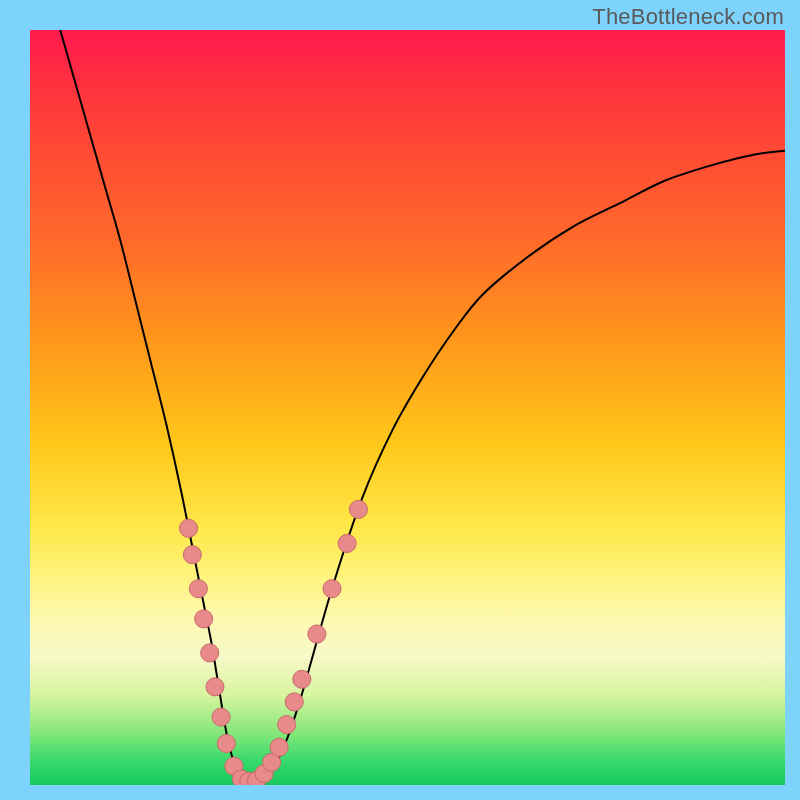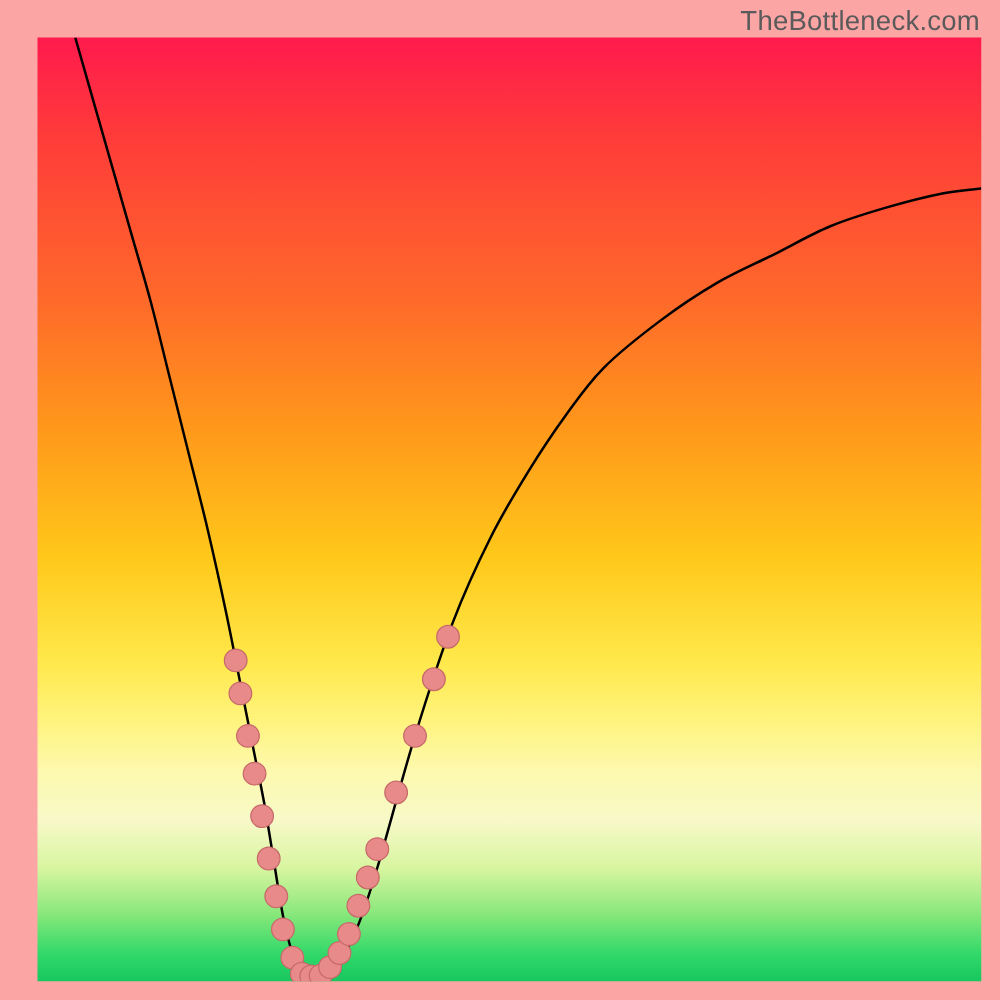--- a/index.html
+++ b/index.html
@@ -8,21 +8,21 @@
     width: 800px;
     height: 800px;
     overflow: hidden;
     background: #000;
     font-family: Arial, Helvetica, sans-serif;
   }
   .frame {
     position: relative;
     width: 800px;
     height: 800px;
-    background: #fca5a5;
+    background: #7dd3fc;
   }
   .plot-area {
     position: absolute;
     left: 30px;
     top: 30px;
     width: 755px;
     height: 755px;
     
     background: linear-gradient(
       to bottom,

